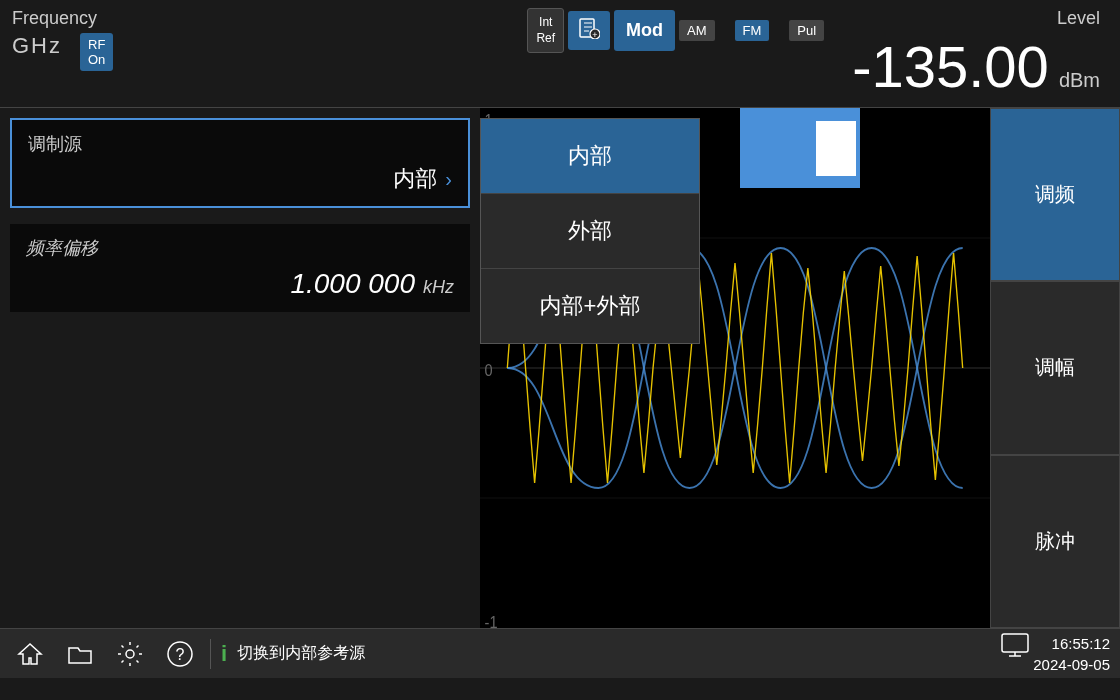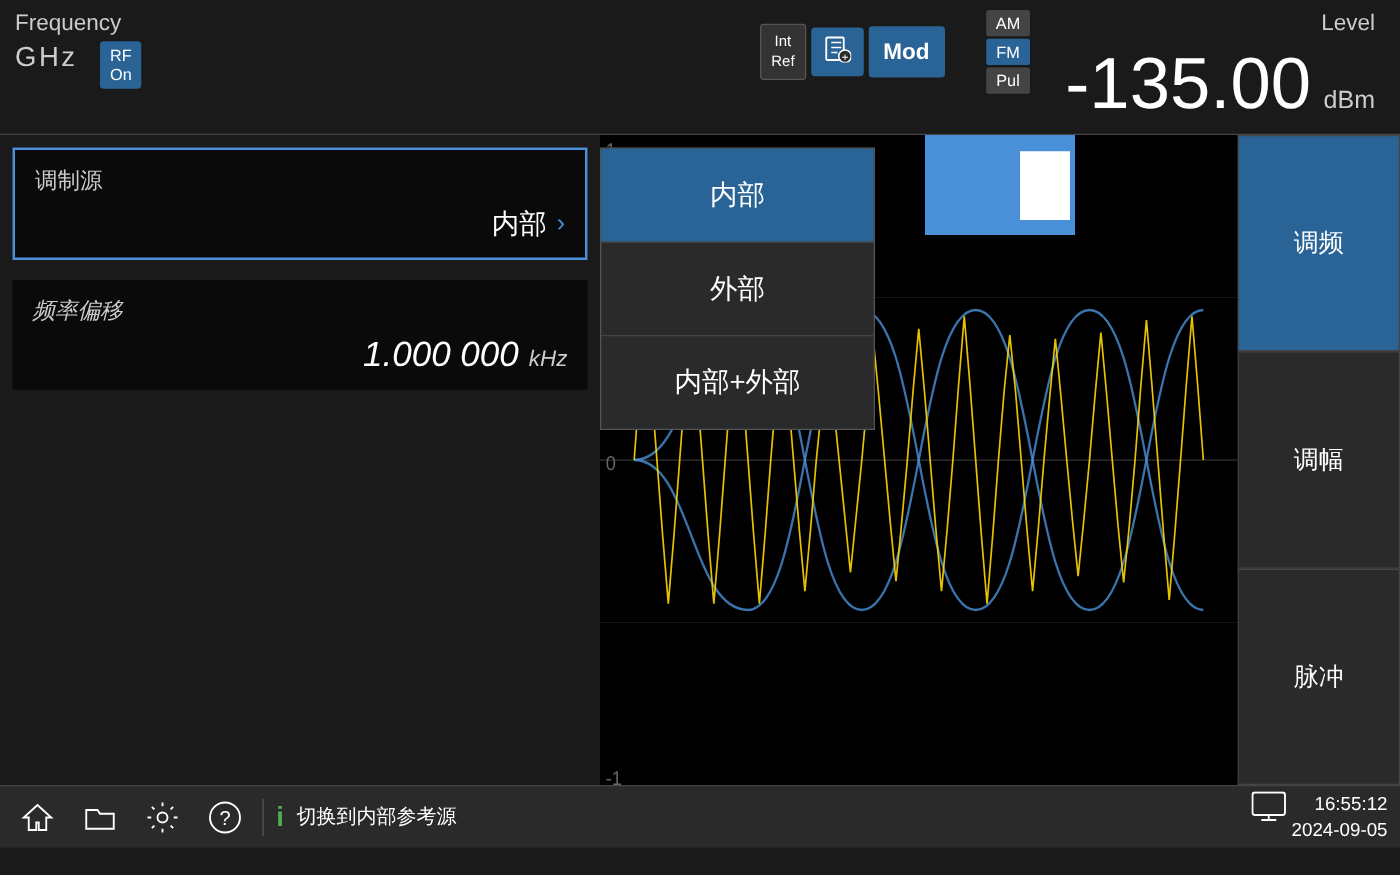--- a/index.html
+++ b/index.html
@@ -90,23 +90,22 @@
       color: white;
       padding: 10px 12px;
       font-size: 18px;
       font-weight: bold;
       cursor: pointer;
       border-radius: 3px;
     }
 
     .am-fm-pul-group {
       display: flex;
-      flex-direction: column;
-      gap: 2px;
-      margin-left: 29px;
+      flex-direction: row;
+      gap: 20px;
     }
     .am-btn, .fm-btn, .pul-btn {
       background: #444;
       border: none;
       color: white;
       padding: 3px 8px;
       font-size: 13px;
       cursor: pointer;
       border-radius: 2px;
     }

